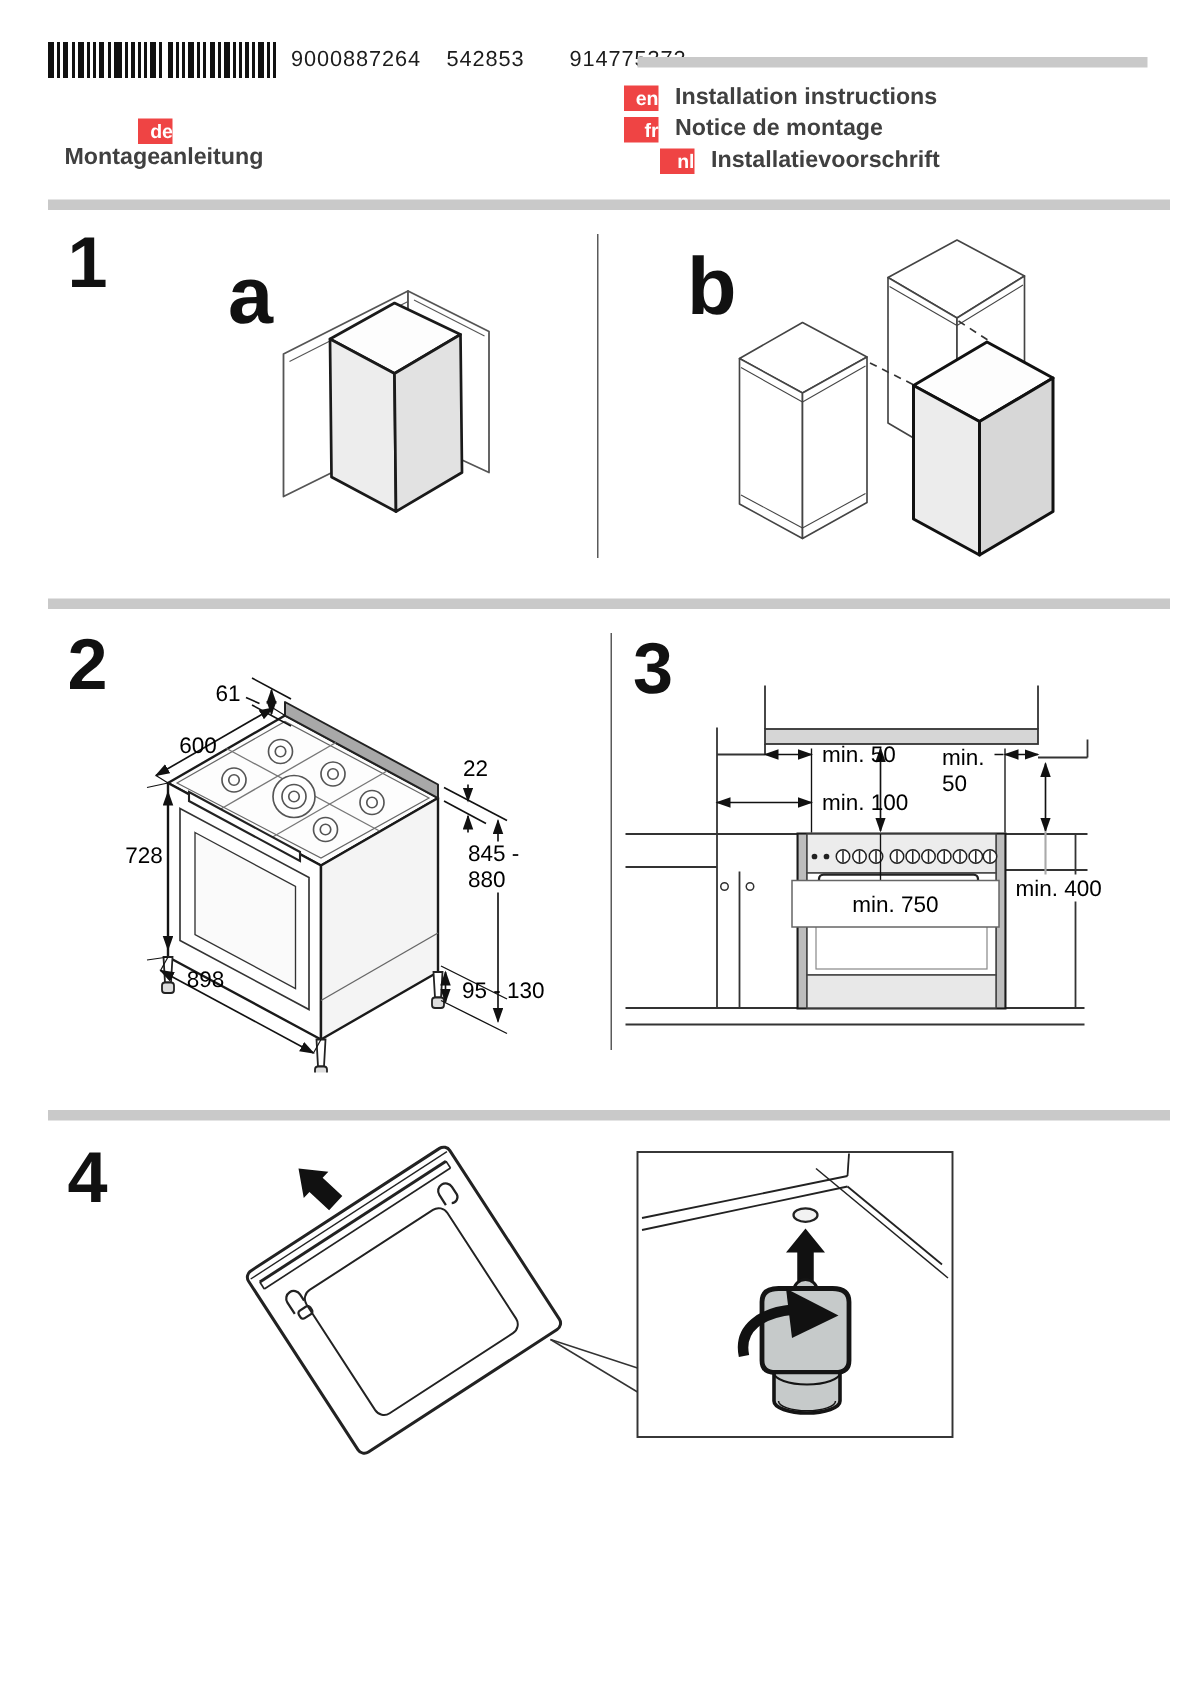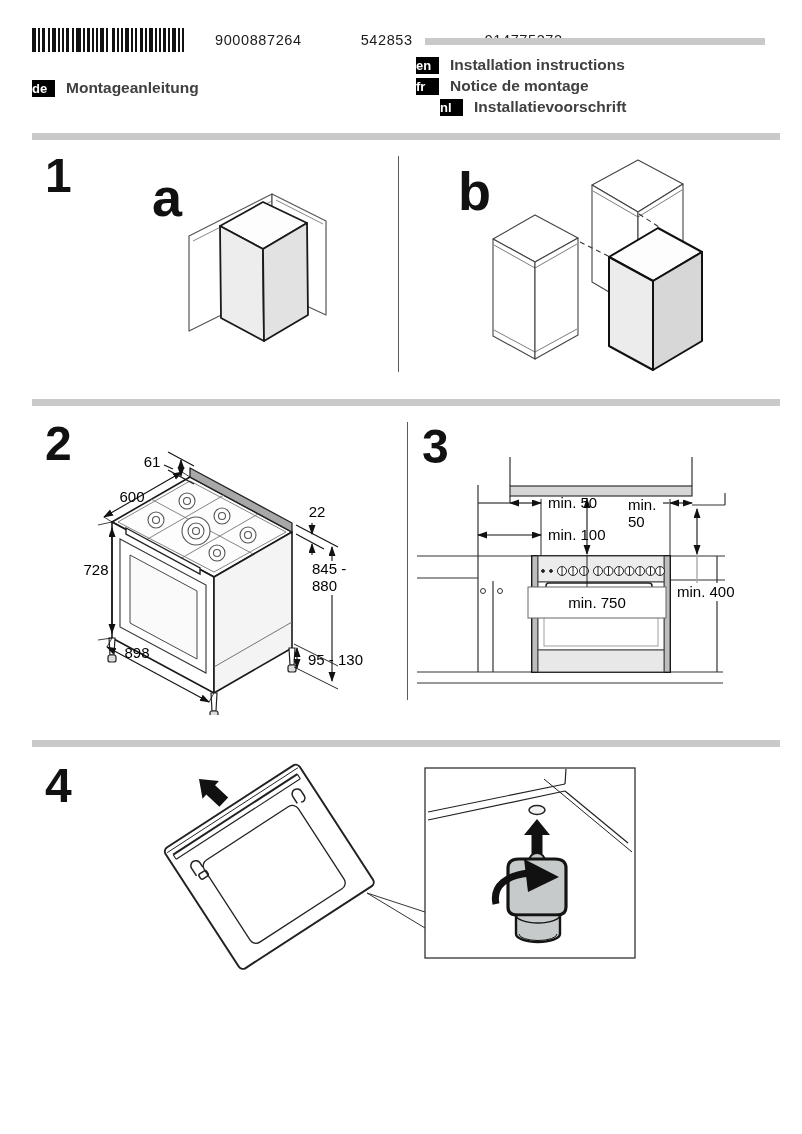--- a/index.html
+++ b/index.html
@@ -3,26 +3,26 @@
 <meta charset="utf-8">
 <style>
   html,body{margin:0;padding:0;background:#ffffff;}
   .page{position:relative;width:802px;height:1134px;background:#fff;overflow:hidden;
         font-family:"Liberation Sans","DejaVu Sans",sans-serif;color:#000;}
   .abs{position:absolute;}
   .sepbar{position:absolute;height:7px;background:#c9c9c9;}
   .vdivider{position:absolute;width:1px;background:#5a5a5a;}
   .barcode-nums{position:absolute;left:194px;top:32px;font-size:14.5px;color:#1b1b1b;
                 letter-spacing:0.6px;white-space:nowrap;}
-  .barcode-nums span{margin-right:0;margin-left:21px;}
+  .barcode-nums span{margin-right:0;}
   .gap1{display:inline-block;width:17px;}
   .gap2{display:inline-block;width:30px;}
   .langrow{position:absolute;display:flex;align-items:center;height:18px;}
-  .langtag{display:inline-block;width:23px;height:17px;background:#000000;color:#fff;
-           font-size:13px;font-weight:bold;text-align:left;line-height:17px;}
+  .langtag{display:inline-block;width:23px;height:17px;background:#ef4444;color:#fff;
+           font-size:13px;font-weight:bold;text-align:right;line-height:17px;}
   .langtitle{margin-left:11px;font-size:15.5px;font-weight:bold;color:#404040;white-space:nowrap;}
   .stepnum{position:absolute;font-size:48px;font-weight:bold;line-height:1;color:#111;}
   .sublabel{position:absolute;font-size:54px;font-weight:bold;line-height:1;color:#111;}
   svg text{font-family:"Liberation Sans","DejaVu Sans",sans-serif;font-size:15px;fill:#000;}
   svg{display:block;}
 </style>
 </head>
 <body>
 
 <div class="page">
@@ -75,21 +75,21 @@
     <span class="langtitle">Installation instructions</span>
   </div>
   <div class="langrow" style="left:416px;top:77px;">
     <span class="langtag">fr</span>
     <span class="langtitle">Notice de montage</span>
   </div>
   <div class="langrow" style="left:416px;top:98px;padding-left:24px;">
     <span class="langtag">nl</span>
     <span class="langtitle">Installatievoorschrift</span>
   </div>
-  <div class="langrow" style="left:32px;top:79px;">
+  <div class="langrow" style="left:32px;top:79px;flex-direction:column;">
     <span class="langtag">de</span>
     <span class="langtitle">Montageanleitung</span>
   </div>
 
   <div class="sepbar" style="left:32px;top:133px;width:748px;"></div>
 
   <div class="stepnum" style="left:45px;top:152px;">1</div>
 
   <svg class="abs" style="left:55px;top:150px;" width="340" height="250" viewBox="0 0 340 250">
     <defs>

